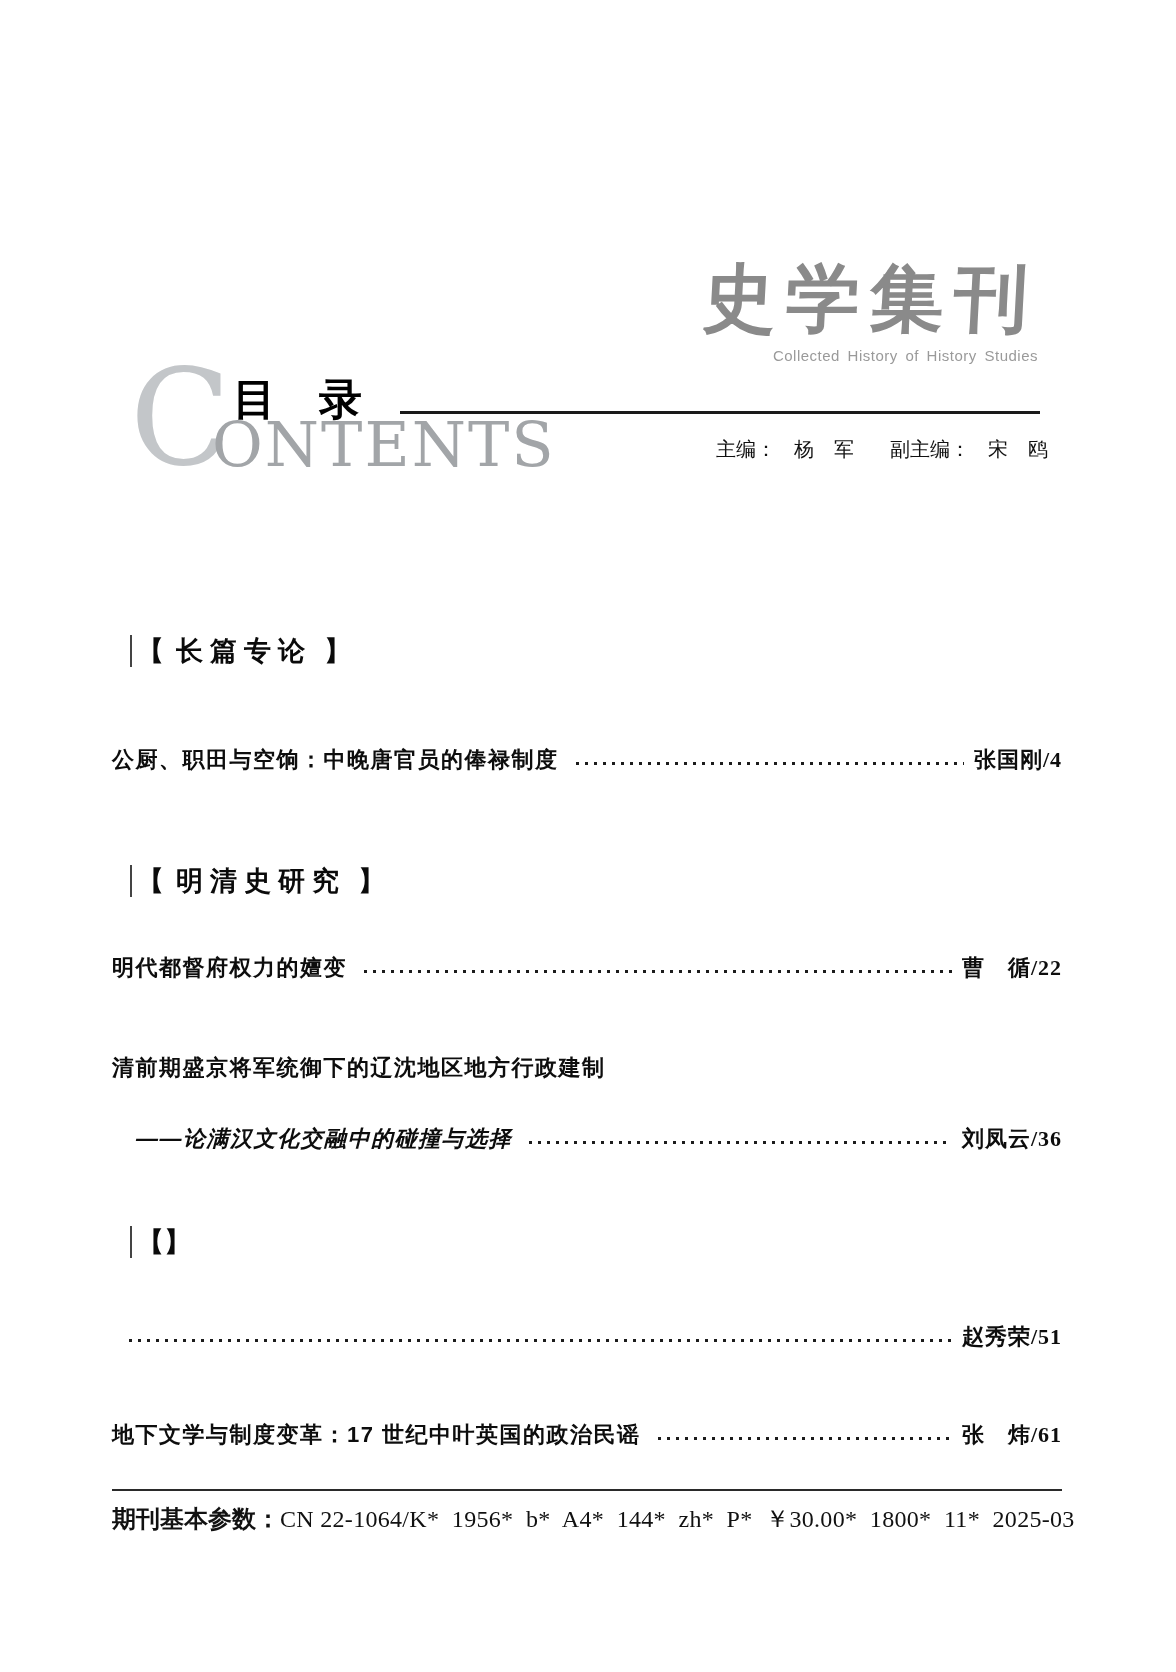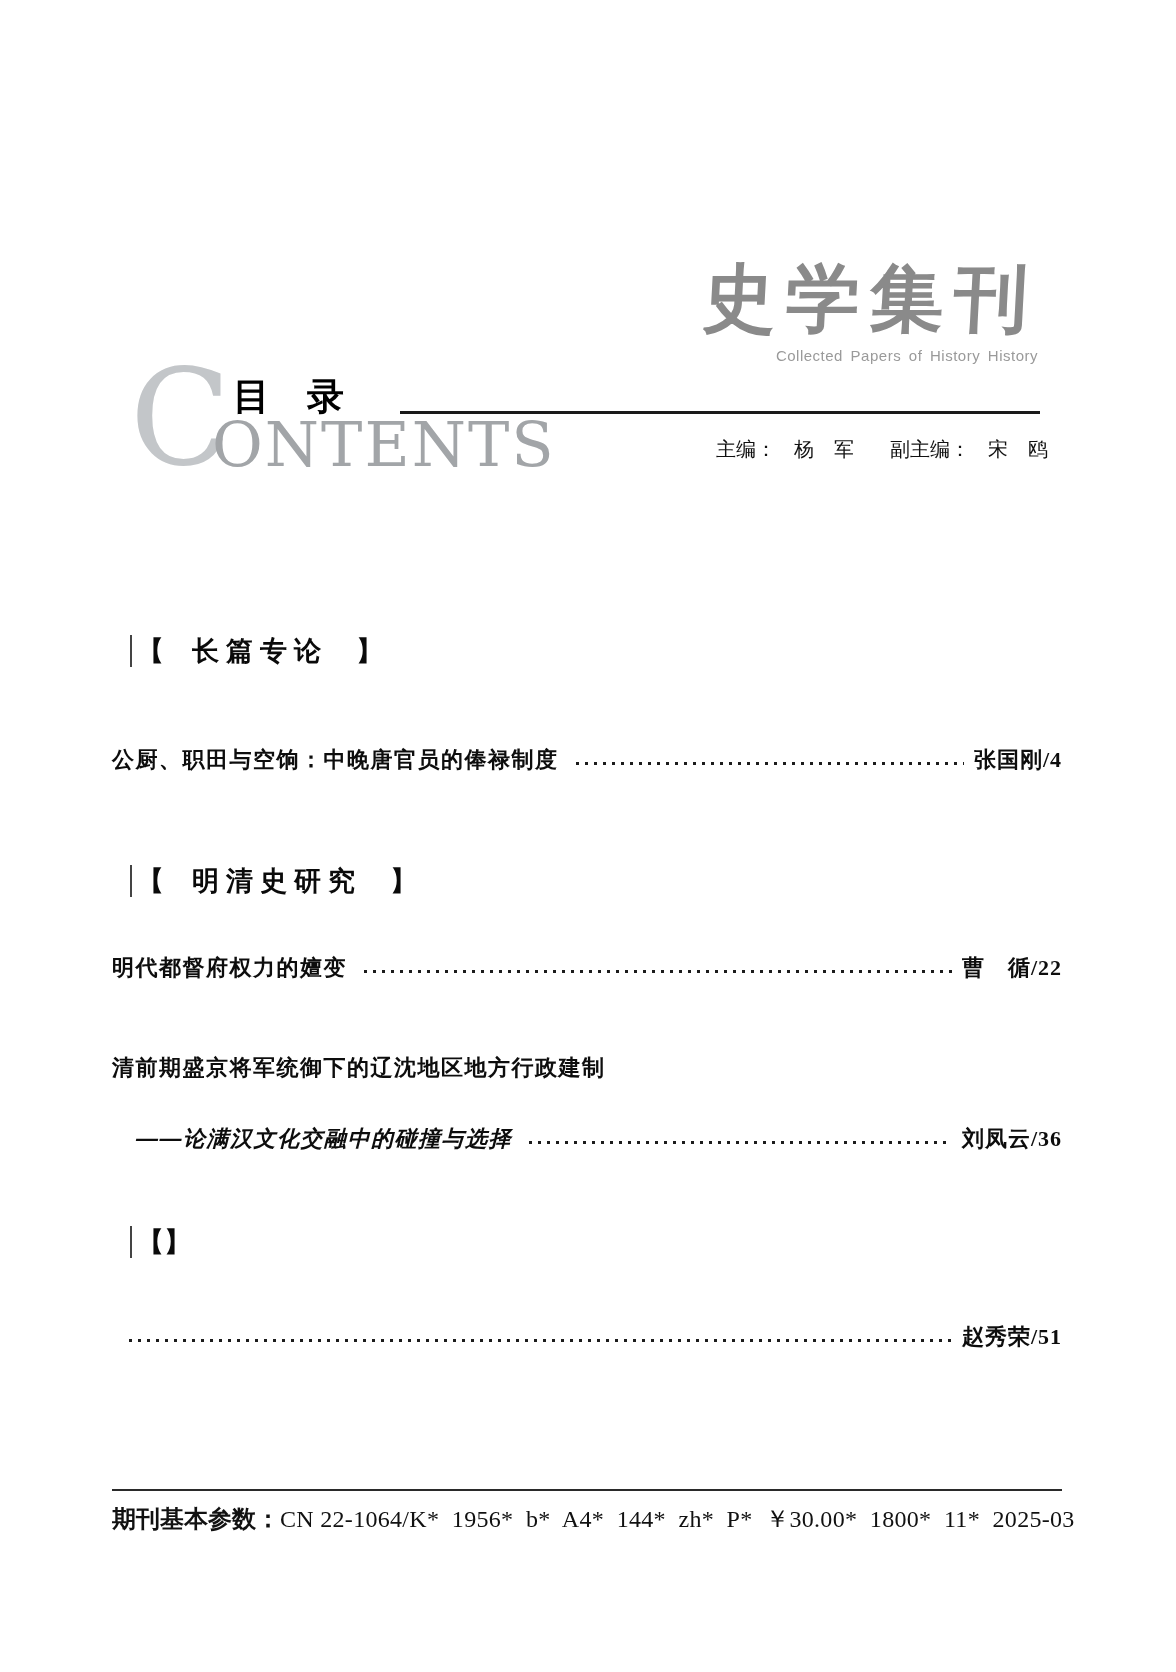--- a/index.html
+++ b/index.html
@@ -56,21 +56,21 @@
     font-family: "DejaVu Serif", serif;
     font-size: 62px;
     line-height: 1;
     letter-spacing: 2px;
     color: #a2a5a8;
   }
   .mulu {
     position: absolute;
     left: 233px;
     top: 378px;
-    font-size: 37px;
+    font-size: 43px;
     font-weight: 700;
     line-height: 1;
     color: #000000;
     white-space: pre;
   }
   .head-rule {
     position: absolute;
     left: 400px;
     top: 411px;
     width: 640px;
@@ -101,21 +101,21 @@
     white-space: nowrap;
   }
   .vbar {
     width: 2px;
     height: 32px;
     background: #444444;
     margin-right: 5px;
   }
   .bracket { font-weight: 700; }
   .sec-title {
-    margin: 0 28px;
+    margin: 0 12px;
     letter-spacing: 7px;
   }
 
   
   .art-row {
     position: absolute;
     left: 112px;
     width: 950px;
     display: flex;
     align-items: flex-start;
@@ -167,21 +167,21 @@
   .f-label { font-weight: 700; }
   .f-value { font-family: "Liberation Serif", serif; font-weight: 400; letter-spacing: 0.3px; }
 </style>
 </head>
 <body>
 
 <div class="page">
 
   <div class="masthead">
     <div class="logo-cn">史学集刊</div>
-    <div class="logo-en">Collected Papers of History History</div>
+    <div class="logo-en">Collected History of History Studies</div>
   </div>
 
   <span class="big-c">C</span>
   <span class="ontents">ONTENTS</span>
   <div class="mulu">目　录</div>
   <div class="head-rule"></div>
 
   <div class="editors"><span>主编：</span><span class="ed-name">杨　军</span><span class="ed-gap">副主编：</span><span class="ed-name">宋　鸥</span></div>
 
   <div class="sec-header" style="top:633px">
@@ -224,17 +224,22 @@
     <span class="vbar"></span>
     <span class="bracket">【</span>
     <span class="bracket">】</span>
   </div>
 
   <div class="art-row" style="top:1322px">
     <span class="leader"></span>
     <span class="art-ref"><span>赵秀荣</span><span class="num">/</span><span class="num">51</span></span>
   </div>
 
+  <div class="art-row" style="top:1420px">
+    <span class="art-title">地下文学与制度变革：17 世纪中叶英国的政治民谣</span>
+    <span class="leader"></span>
+    <span class="art-ref"><span>张　炜</span><span class="num">/</span><span class="num">61</span></span>
+  </div>
 
   <div class="footer-rule"></div>
   <div class="footer"><span class="f-label">期刊基本参数：</span><span class="f-value">CN 22-1064/K*  1956*  b*  A4*  144*  zh*  P*  ￥30.00*  1800*  11*  2025-03</span></div>
 
 </div>
 
 </body></html>

